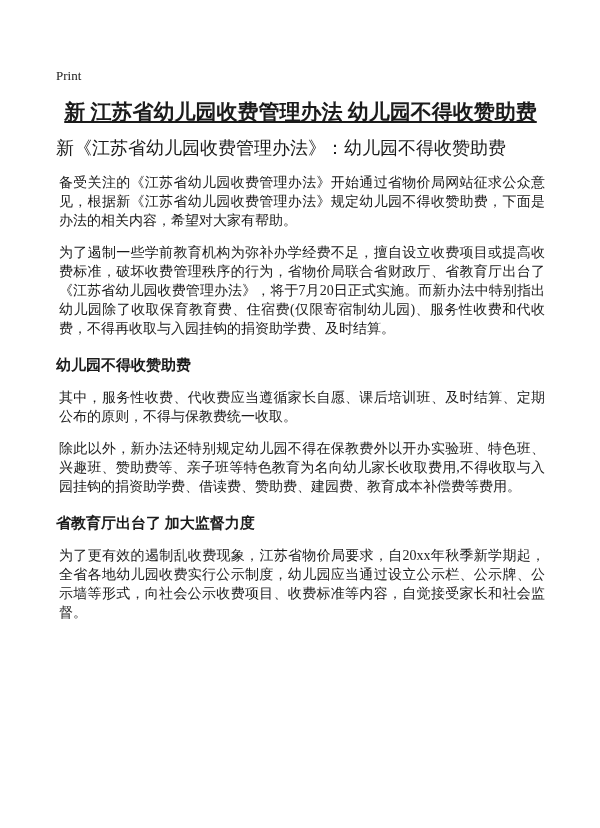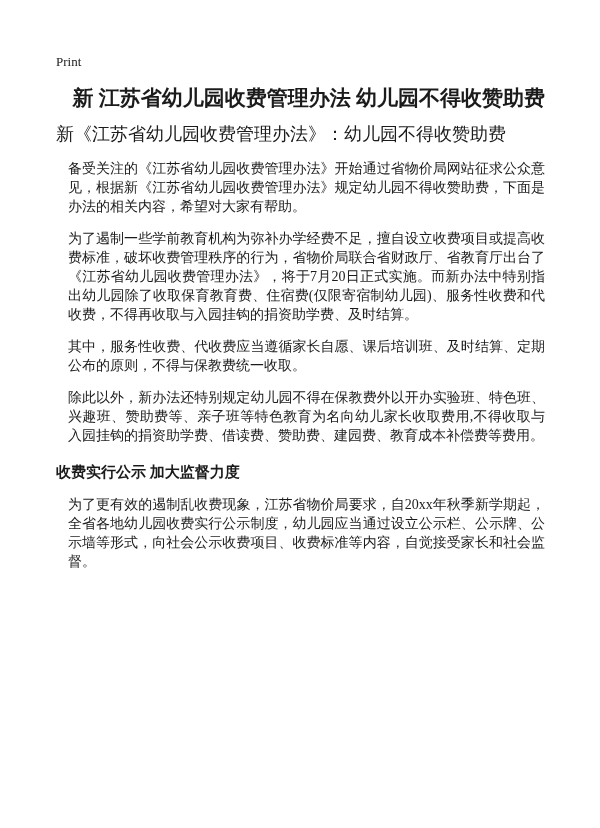--- a/index.html
+++ b/index.html
@@ -6,50 +6,51 @@
   html, body {
     margin: 0;
     padding: 0;
     background: #ffffff;
   }
   .page {
     width: 600px;
     height: 828px;
     margin: 0 auto;
     background: #ffffff;
-    padding: 54px 55px 0 56px;
+    padding: 68px 55px 0 56px;
     overflow: hidden;
     color: #1b1b1b;
     font-family: "Liberation Serif", "DejaVu Serif", serif;
   }
   .print-link {
     font-size: 13px;
     line-height: 16px;
     margin: 0 0 14px 0;
     color: #1b1b1b;
     cursor: pointer;
   }
   .doc-title {
     font-size: 21px;
     font-weight: bold;
     line-height: 28px;
-    text-align: right;
+    text-align: center;
     margin: 0 0 13px 0;
     white-space: nowrap;
+    text-decoration: underline;
   }
   .doc-subtitle {
     font-size: 18px;
     line-height: 19px;
     margin: 0 0 15px 0;
   }
   .body-para {
     font-size: 14px;
     line-height: 19px;
     text-align: justify;
-    margin: 0 0 13px 12px;
+    margin: 0 0 13px 3px;
   }
   .section-heading {
     font-size: 15px;
     font-weight: bold;
     line-height: 20px;
     margin: 17px 0 13px 0;
   }
 </style>
 </head>
 <body>
@@ -59,25 +60,26 @@
   <div class="print-link">Print</div>
 
   <h1 class="doc-title">新 江苏省幼儿园收费管理办法 幼儿园不得收赞助费</h1>
 
   <p class="doc-subtitle">新《江苏省幼儿园收费管理办法》：幼儿园不得收赞助费</p>
 
   <p class="body-para">备受关注的《江苏省幼儿园收费管理办法》开始通过省物价局网站征求公众意见，根据新《江苏省幼儿园收费管理办法》规定幼儿园不得收赞助费，下面是办法的相关内容，希望对大家有帮助。</p>
 
   <p class="body-para">为了遏制一些学前教育机构为弥补办学经费不足，擅自设立收费项目或提高收费标准，破坏收费管理秩序的行为，省物价局联合省财政厅、省教育厅出台了《江苏省幼儿园收费管理办法》，将于7月20日正式实施。而新办法中特别指出幼儿园除了收取保育教育费、住宿费(仅限寄宿制幼儿园)、服务性收费和代收费，不得再收取与入园挂钩的捐资助学费、及时结算。</p>
 
+  <h2 class="section-heading">幼儿园不得收赞助费</h2>
 
 
   <p class="body-para">其中，服务性收费、代收费应当遵循家长自愿、课后培训班、及时结算、定期公布的原则，不得与保教费统一收取。</p>
 
   <p class="body-para">除此以外，新办法还特别规定幼儿园不得在保教费外以开办实验班、特色班、兴趣班、赞助费等、亲子班等特色教育为名向幼儿家长收取费用,不得收取与入园挂钩的捐资助学费、借读费、赞助费、建园费、教育成本补偿费等费用。</p>
 
 
 
-  <h2 class="section-heading">收费实行公示 加大监督力度</h2>
+  <h2 class="section-heading">省教育厅出台了 加大监督力度</h2>
 
   <p class="body-para">为了更有效的遏制乱收费现象，江苏省物价局要求，自20xx年秋季新学期起，全省各地幼儿园收费实行公示制度，幼儿园应当通过设立公示栏、公示牌、公示墙等形式，向社会公示收费项目、收费标准等内容，自觉接受家长和社会监督。</p>
 
 </div>
 
 </body></html>

